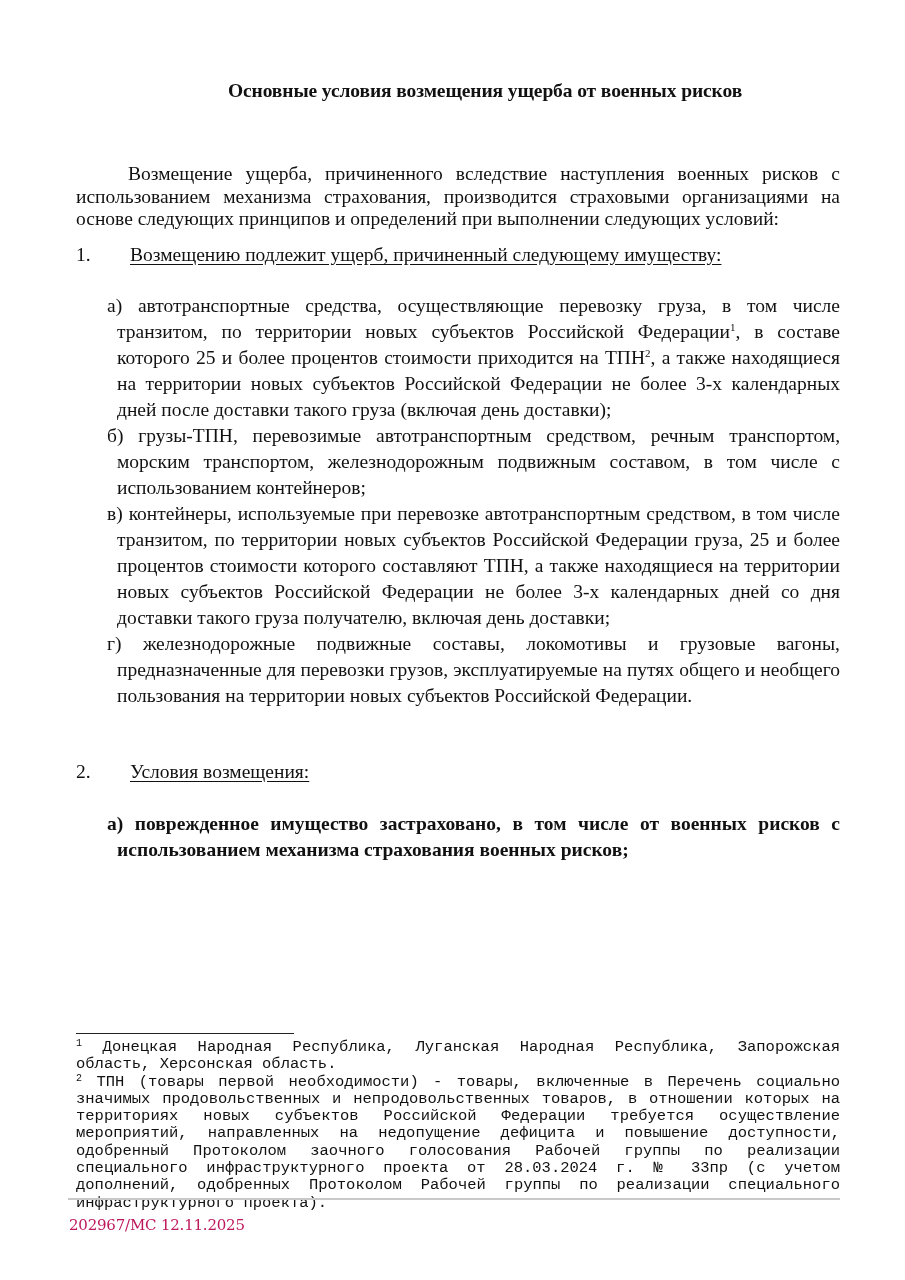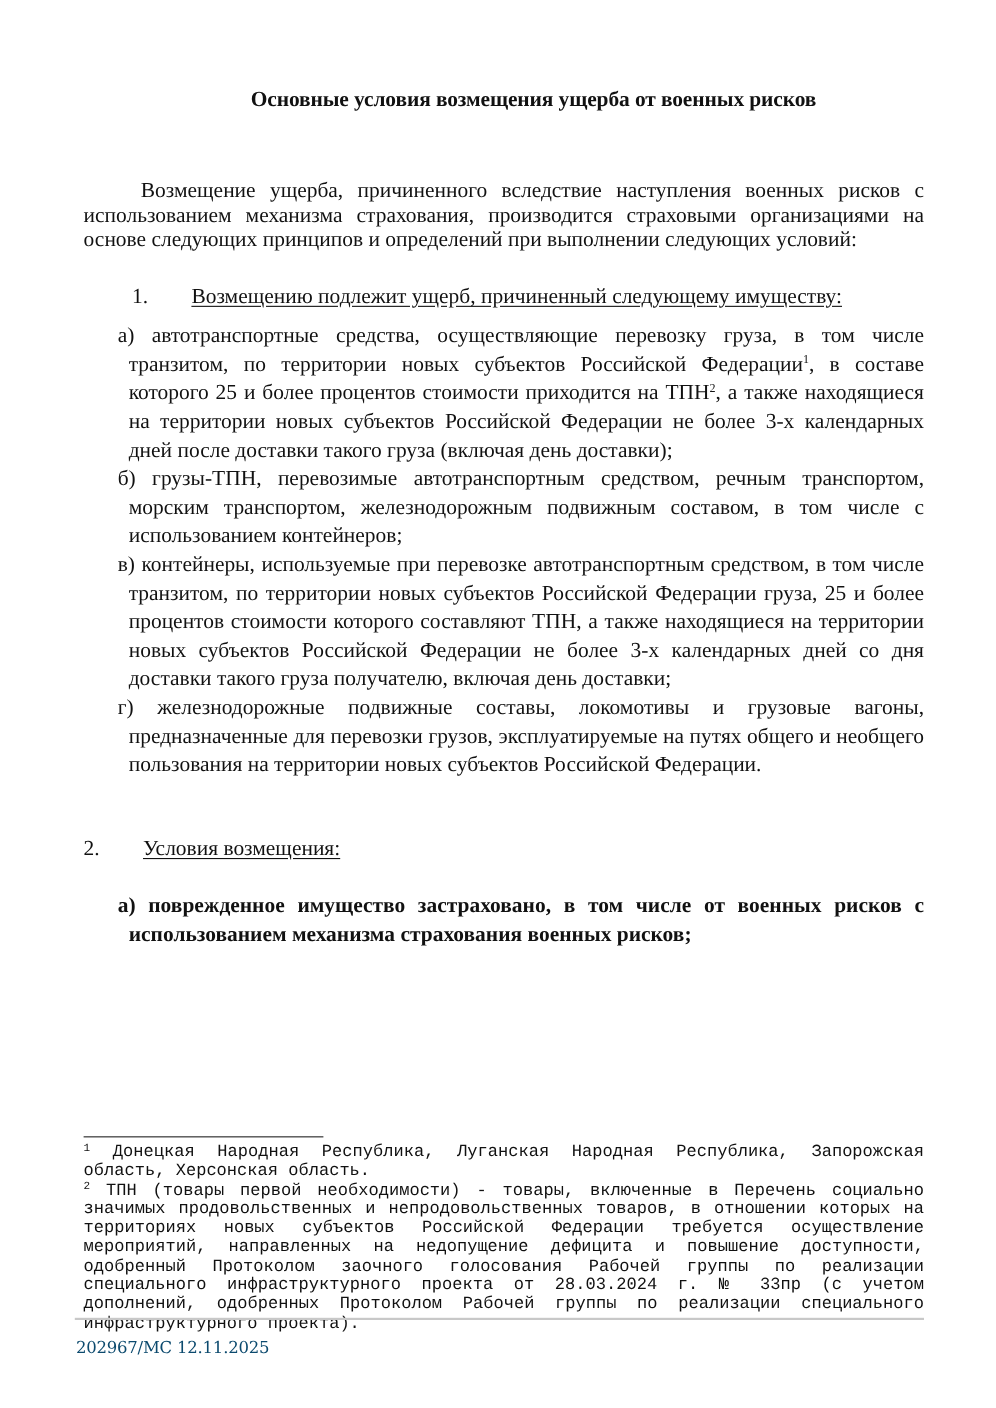--- a/index.html
+++ b/index.html
@@ -109,34 +109,34 @@
       width: 772px;
       height: 2px;
       background: #c8c8c8;
     }
     .stamp {
       position: absolute;
       left: 69px;
       top: 1216px;
       font-family: "DejaVu Serif", serif;
       font-size: 15px;
-      color: #0c4a6e;
+      color: #be185d;
       letter-spacing: -0.2px;
     }
   </style>
 </head>
 <body>
 
 <div class="page">
 
   <div class="title">Основные условия возмещения ущерба от военных рисков</div>
 
   <div class="intro">Возмещение ущерба, причиненного вследствие наступления военных рисков с использованием механизма страхования, производится страховыми организациями на основе следующих принципов и определений при выполнении следующих условий:</div>
 
-  <div class="section-head" style="top:259px;margin-left:44px;">
+  <div class="section-head" style="top:244px;">
     <span class="num">1.</span><span class="label">Возмещению подлежит ущерб, причиненный следующему имуществу:</span>
   </div>
 
   <div class="items" style="top:293px;">
     <div class="item">
       <span class="marker">а)</span>
       <span>автотранспортные средства, осуществляющие перевозку груза, в том числе транзитом, по территории новых субъектов Российской Федерации</span><sup>1</sup><span>, в составе которого 25 и более процентов стоимости приходится на ТПН</span><sup>2</sup><span>, а также находящиеся на территории новых субъектов Российской Федерации не более 3-х календарных дней после доставки такого груза (включая день доставки);</span>
     </div>
     <div class="item">
       <span class="marker">б)</span>

